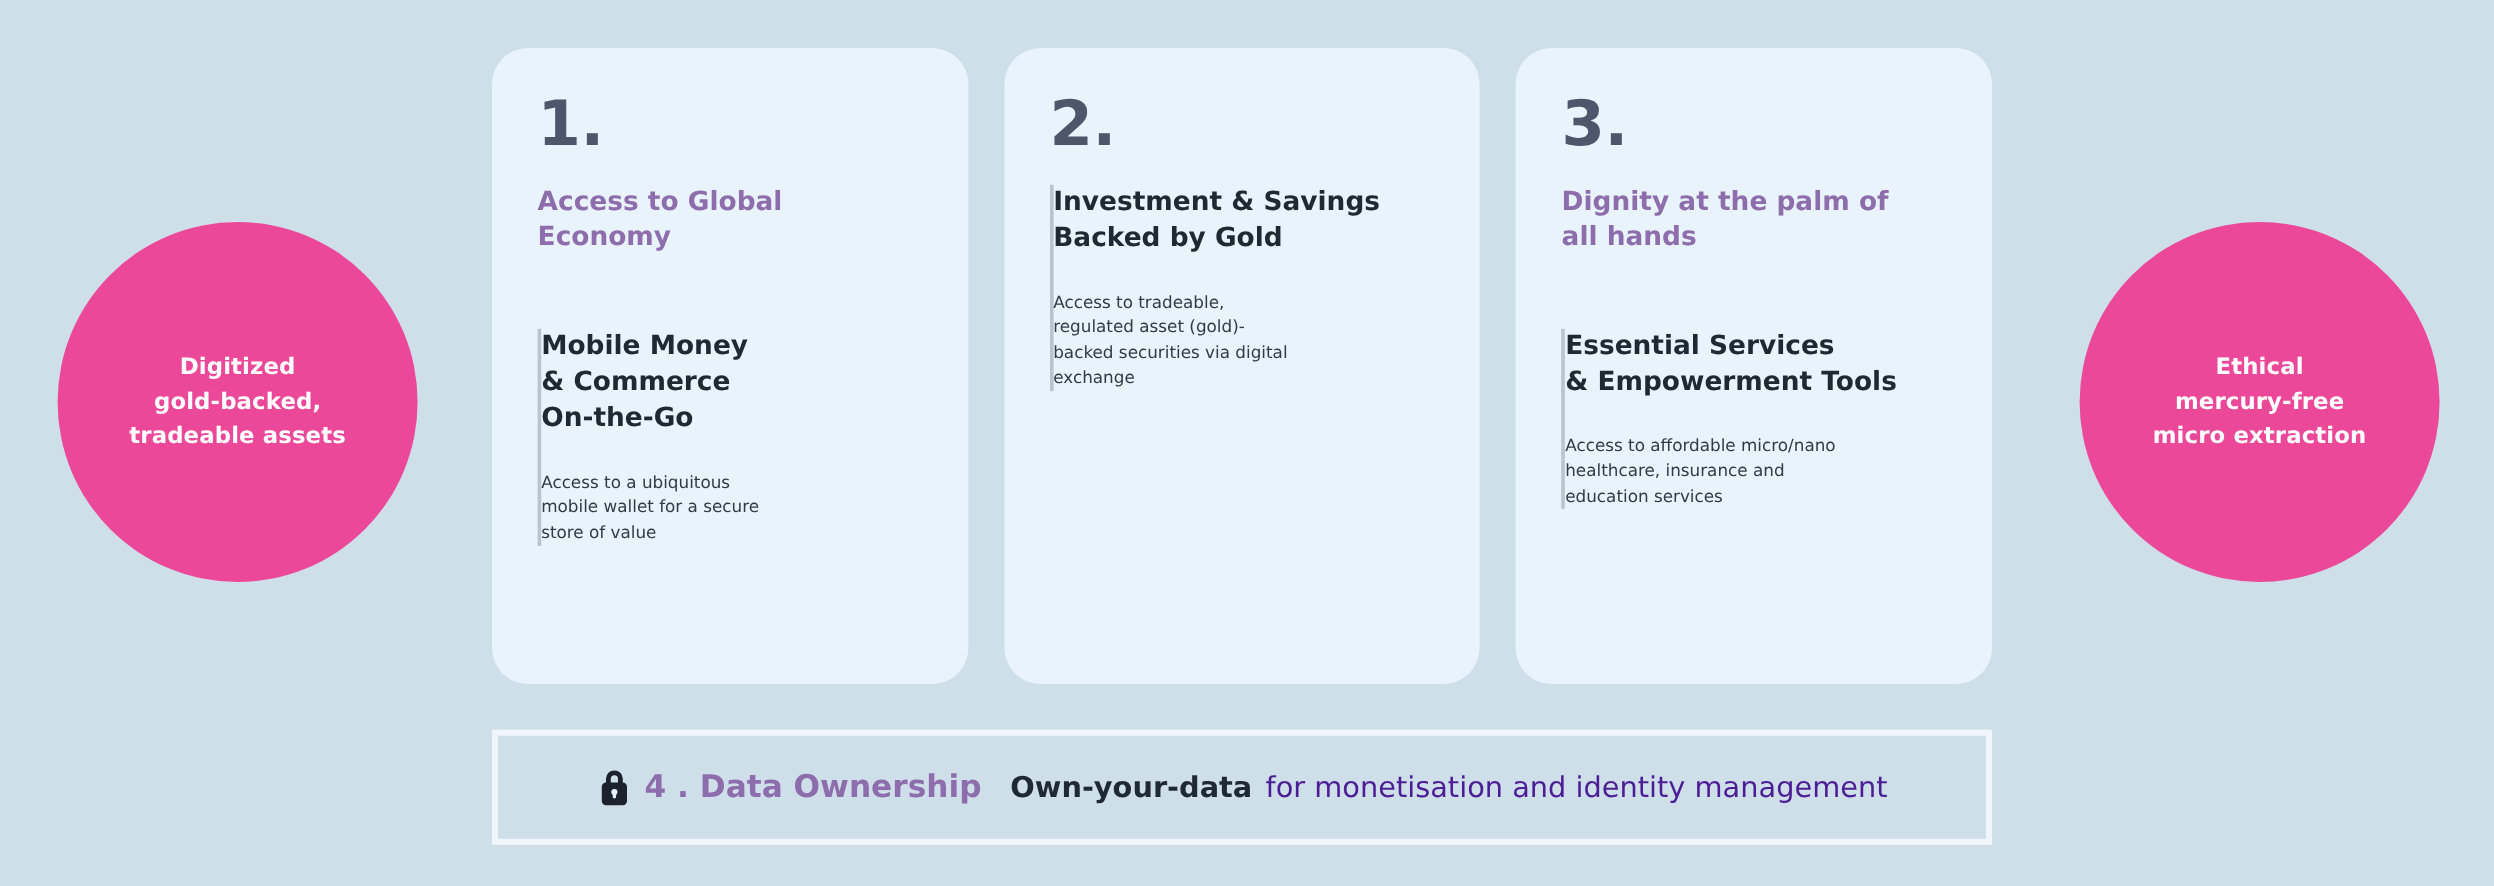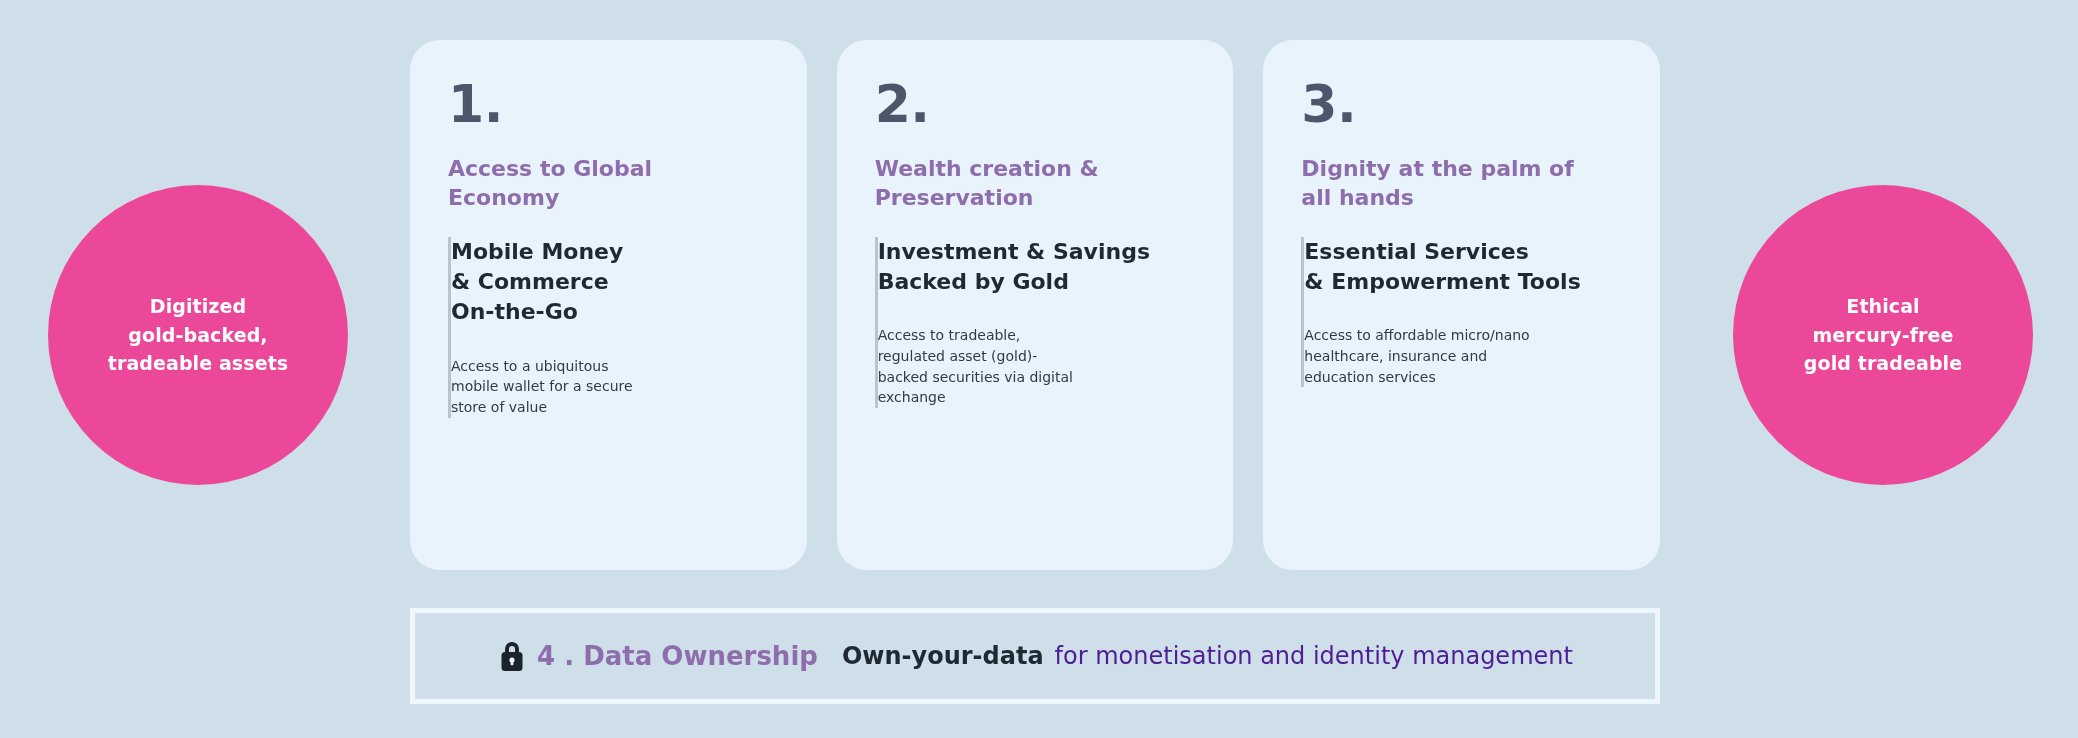--- a/index.html
+++ b/index.html
@@ -64,21 +64,21 @@
     font-weight: bold;
     line-height: 1;
     letter-spacing: -0.5px;
     margin: 0 0 24px 0;
   }
   .card-subtitle {
     color: #8e6dad;
     font-size: 22px;
     font-weight: bold;
     line-height: 1.33;
-    margin: 0 0 24px 0;
+    margin: 0 0 61px 0;
     white-space: pre-line;
   }
   .card-body {
     border-left: 3px solid #b9c4cd;
   }
   .body-heading {
     color: #1f2933;
     font-size: 22px;
     font-weight: bold;
     line-height: 1.38;
@@ -137,43 +137,41 @@
 
 <div class="circle" id="circle-left">
   <div class="circle-text">Digitized
 gold-backed,
 tradeable assets</div>
 </div>
 
 <div class="circle" id="circle-right">
   <div class="circle-text">Ethical
 mercury-free
-gold tradeable</div>
+micro extraction</div>
 </div>
 
 <div class="cards-row">
 
   <div class="card">
     <div class="card-number">1.</div>
     <div class="card-subtitle">Access to Global
 Economy</div>
     <div class="card-body">
       <div class="body-heading">Mobile Money
 &amp; Commerce
 On-the-Go</div>
       <div class="body-text">Access to a ubiquitous
 mobile wallet for a secure
 store of value</div>
     </div>
   </div>
 
   <div class="card">
     <div class="card-number">2.</div>
-    <div class="card-subtitle">Wealth creation &amp;
-Preservation</div>
     <div class="card-body">
       <div class="body-heading">Investment &amp; Savings
 Backed by Gold</div>
       <div class="body-text">Access to tradeable,
 regulated asset (gold)-
 backed securities via digital
 exchange</div>
     </div>
   </div>
 

